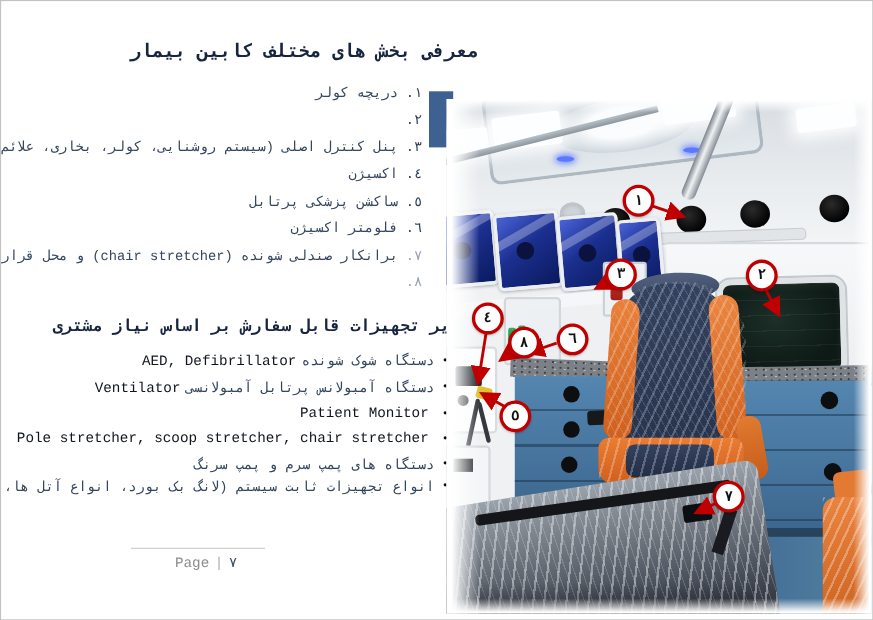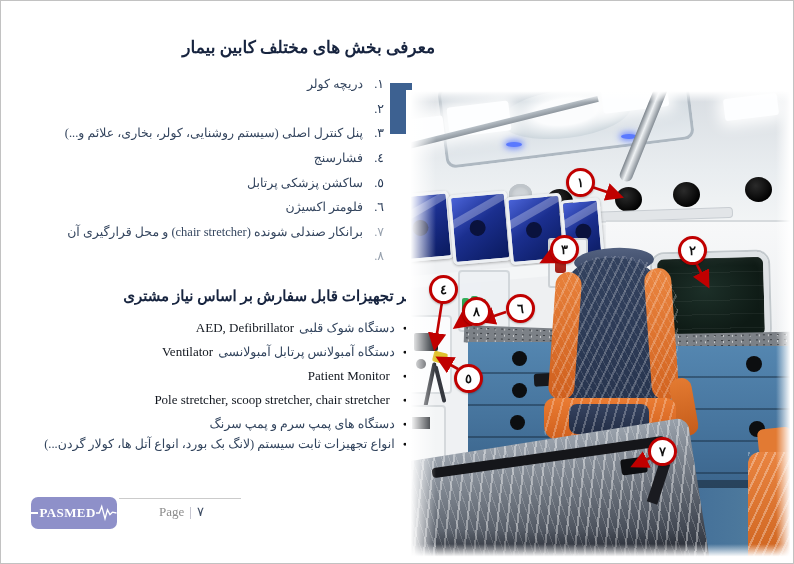--- a/index.html
+++ b/index.html
@@ -1,19 +1,19 @@
 <!DOCTYPE html>
 <html lang="fa"><head>
 <meta charset="utf-8">
 <style>
   html,body{margin:0;padding:0;background:#fff;}
   .slide{
     position:relative;width:794px;height:564px;box-sizing:border-box;
     background:#fff;border:1px solid #c2c2c2;overflow:hidden;
-    font-family:Liberation Serif, serif;
+    font-family:Liberation Mono, monospace;
   }
   
   .title{position:absolute;top:36px;right:358px;font-size:17px;font-weight:bold;
     color:#17243f;direction:rtl;white-space:nowrap;}
   .accent-bar{position:absolute;left:389px;top:82px;width:22px;height:51px;background:#3d6191;}
   ol.numlist{position:absolute;top:71px;right:409px;margin:0;padding:0;list-style:none;direction:rtl;}
   ol.numlist li{display:flex;align-items:center;height:24.6px;white-space:nowrap;
     font-size:12.5px;color:#35465f;}
   ol.numlist .num{color:#2b3d59;margin-inline-end:7px;min-width:14px;}
   ol.numlist li.muted .num{color:#97a1ae;}
@@ -173,21 +173,21 @@
       </li>
     <li>
         <span class="num">٢.</span>
       </li>
     <li>
         <span class="num">٣.</span>
         <span>پنل کنترل اصلی (سیستم روشنایی، کولر، بخاری، علائم و...)</span>
       </li>
     <li>
         <span class="num">٤.</span>
-        <span>فشارسنج</span>
+        <span>اکسیژن</span>
       </li>
     <li>
         <span class="num">٥.</span>
         <span>ساکشن پزشکی پرتابل</span>
       </li>
     <li>
         <span class="num">٦.</span>
         <span>فلومتر اکسیژن</span>
       </li>
     <li class="muted">
@@ -196,21 +196,21 @@
       </li>
     <li class="muted">
         <span class="num">٨.</span>
       </li>
   </ol>
 
   <div class="h2">سایر تجهیزات قابل سفارش بر اساس نیاز مشتری</div>
 
   <ul class="bullets">
     <li>
-        <span class="b-fa">دستگاه شوک قلبی</span>
+        <span class="b-fa">دستگاه شوک شونده</span>
         <span class="b-en">AED, Defibrillator</span>
       </li>
     <li>
         <span class="b-fa">دستگاه آمبولانس پرتابل آمبولانسی</span>
         <span class="b-en">Ventilator</span>
       </li>
     <li>
         <span class="b-en">Patient Monitor</span>
       </li>
     <li>
@@ -327,25 +327,18 @@
 
   <div class="callout co1">١</div>
   <div class="callout co2">٢</div>
   <div class="callout co3">٣</div>
   <div class="callout co4">٤</div>
   <div class="callout co5">٥</div>
   <div class="callout co6">٦</div>
   <div class="callout co7">٧</div>
   <div class="callout co8">٨</div>
 
-  <div class="badge">
-    <span class="dash"></span>
-    <span class="logo-text">PASMED</span>
-    <svg width="26" height="20" viewBox="0 0 26 20">
-      <polyline points="0,10 4,10 7,2 11,17 14,6 17,12 20,9 25,10" fill="none" stroke="#ffffff" stroke-width="1.6"></polyline>
-    </svg>
-  </div>
   <div class="footline"></div>
   <div class="pagetxt">
     <span>Page</span><span class="pgsep">|</span><span class="pgnum">٧</span>
   </div>
 
 </div>
 
 </body></html>

